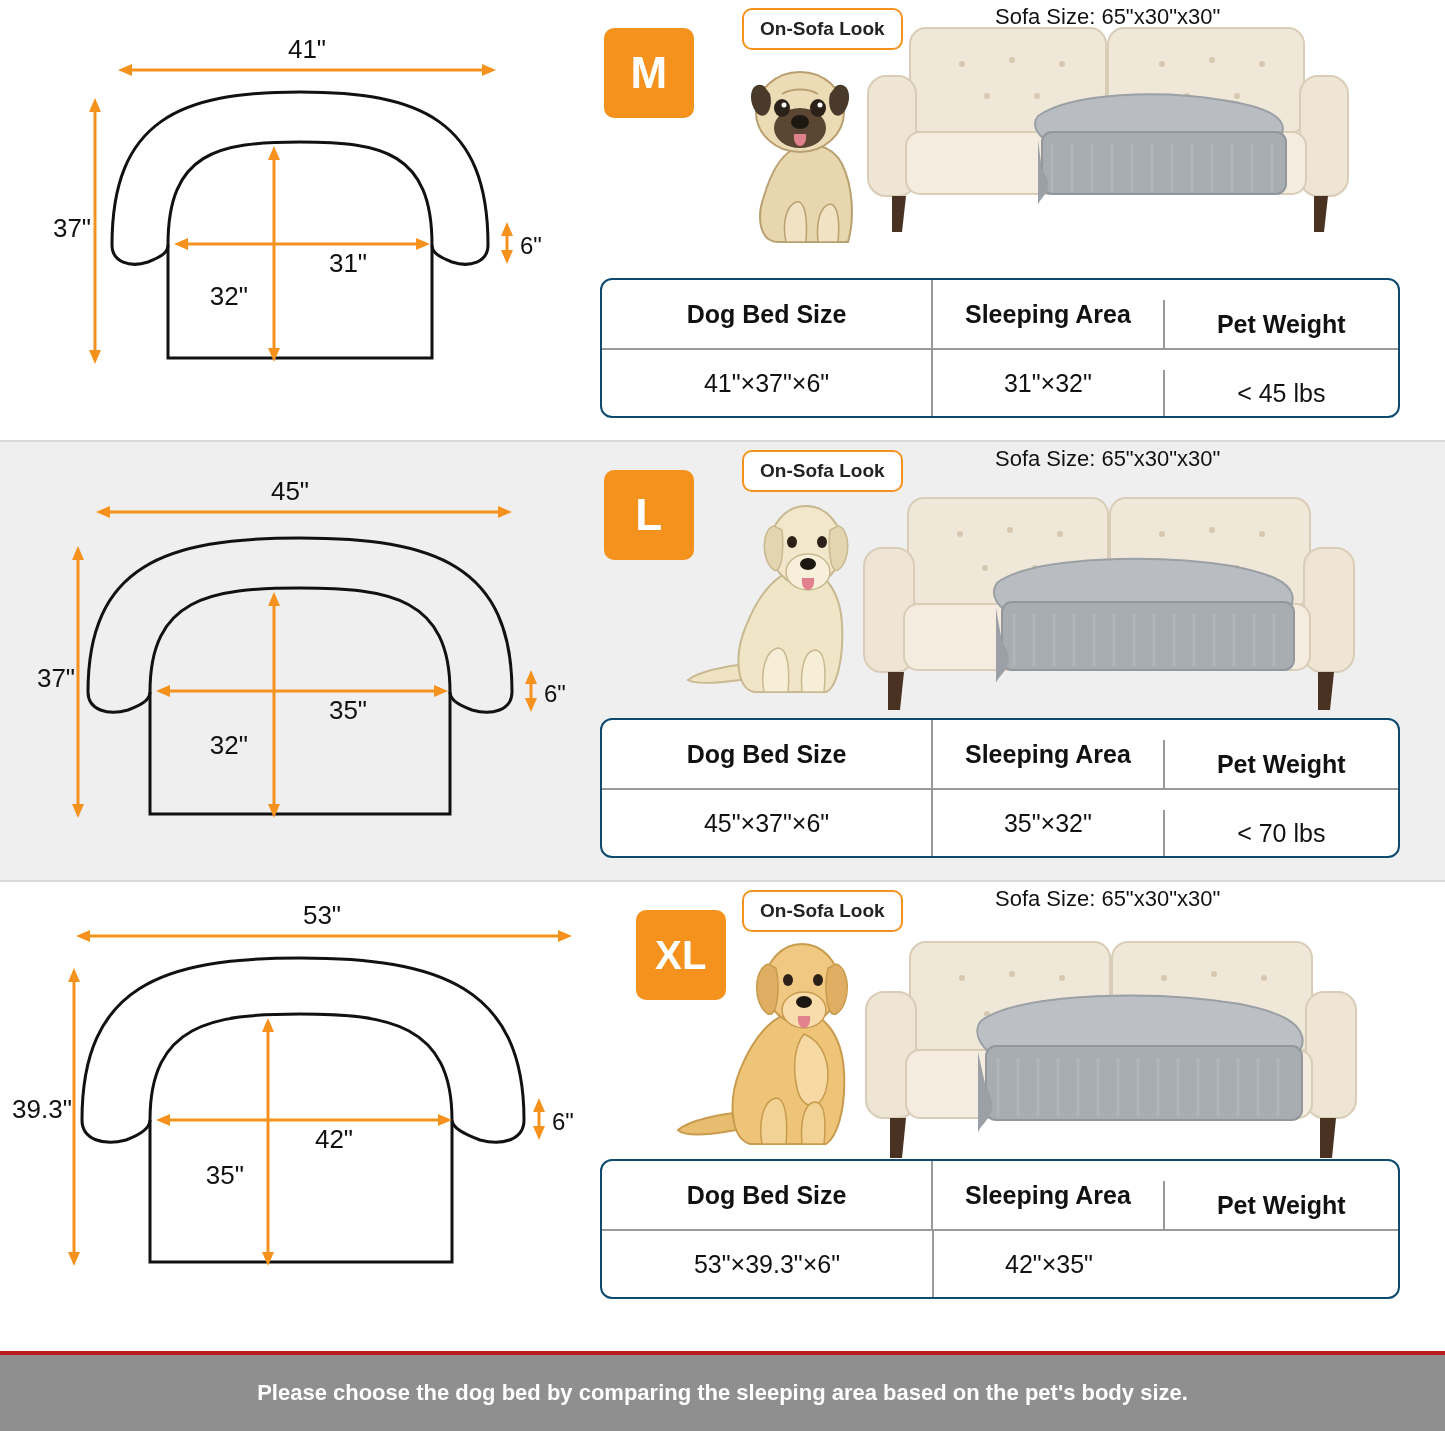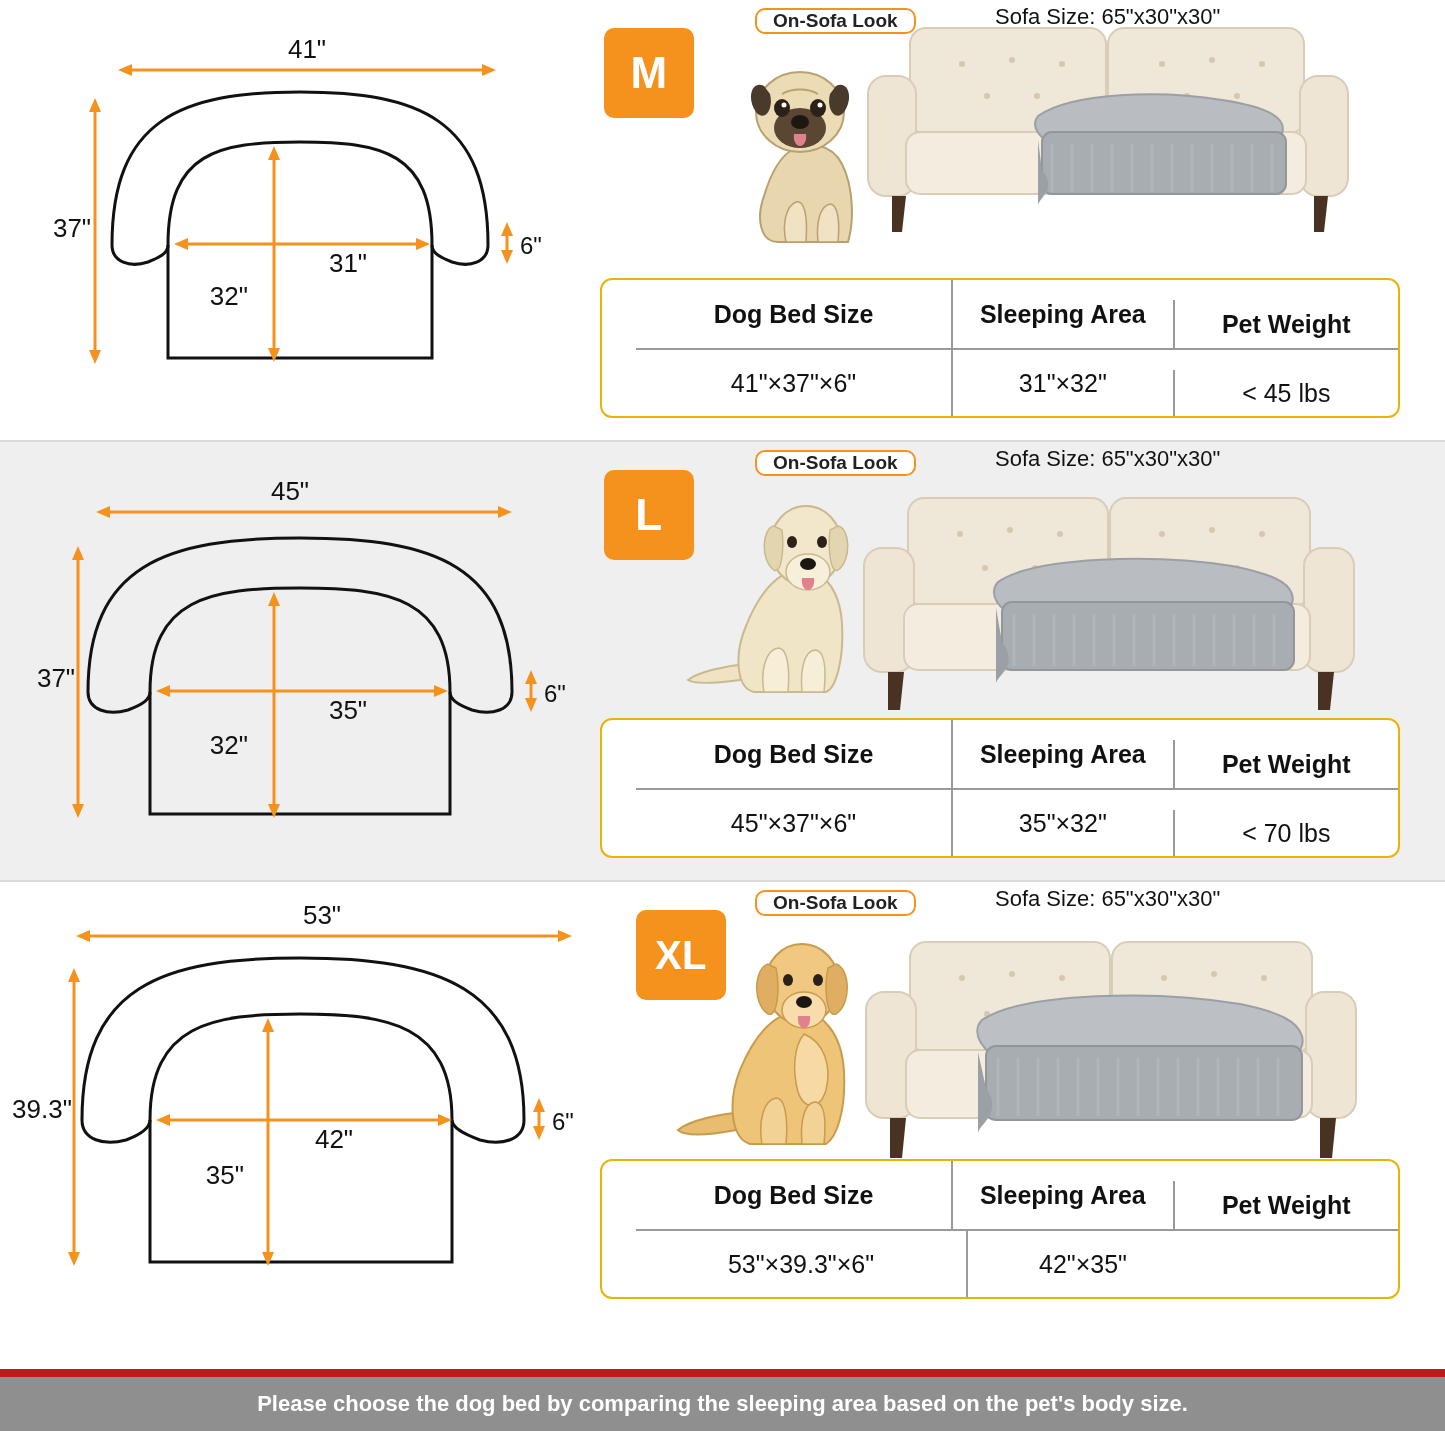--- a/index.html
+++ b/index.html
@@ -51,23 +51,23 @@
     display: flex;
     align-items: center;
     justify-content: center;
     letter-spacing: 0.5px;
   }
   .badge.xl { font-size: 40px; margin-left: 32px; }
 
   
   .pill {
     position: absolute;
-    left: 155px;
+    left: 142px;
     top: 8px;
-    padding: 0 16px;
+    padding: 8px 16px;
     border: 2px solid #f5921e;
     border-radius: 10px;
     background: #fff;
     font-size: 19px;
     font-weight: bold;
     color: #222;
     white-space: nowrap;
   }
 
   .sofa-size {
@@ -78,25 +78,24 @@
     color: #111;
     white-space: nowrap;
   }
 
   
   .spec-table {
     position: absolute;
     left: 0px;
     bottom: 22px;
     width: 800px;
-    border: 2px solid #eab308;
+    border: 2px solid #0c4a6e;
     border-radius: 12px;
     background: #fff;
     overflow: hidden;
-    padding-left: 34px;
   }
   .spec-table .trow {
     display: flex;
     height: 68px;
   }
   .spec-table .trow + .trow { border-top: 2px solid #9a9a9a; }
   .spec-table .cell {
     display: flex;
     align-items: center;
     justify-content: center;
@@ -107,29 +106,29 @@
   .spec-table .cell.c2 { width: 232px; border-left: 2px solid #9a9a9a; text-align: center; }
   .spec-table .cell.c3 { width: 236px; border-left: 2px solid #9a9a9a; margin-top: 20px; }
   .spec-table .head .cell { font-weight: bold; }
 
   
   .footer {
     position: absolute;
     left: 0;
     bottom: 0;
     width: 1445px;
-    height: 62px;
+    height: 80px;
     background: #8f8f8f;
     color: #fff;
     display: flex;
     align-items: center;
     justify-content: center;
     font-size: 22px;
     font-weight: bold;
-    border-top: 8px solid #b91c1c;
+    border-top: 4px solid #b91c1c;
   }
 
   
   svg text {
     font-family: "Liberation Sans", sans-serif;
   }
   .dimtxt { font-size: 26px; fill: #111; }
   .dimtxt.small { font-size: 24px; }
 
   .dogwrap { position: absolute; }

